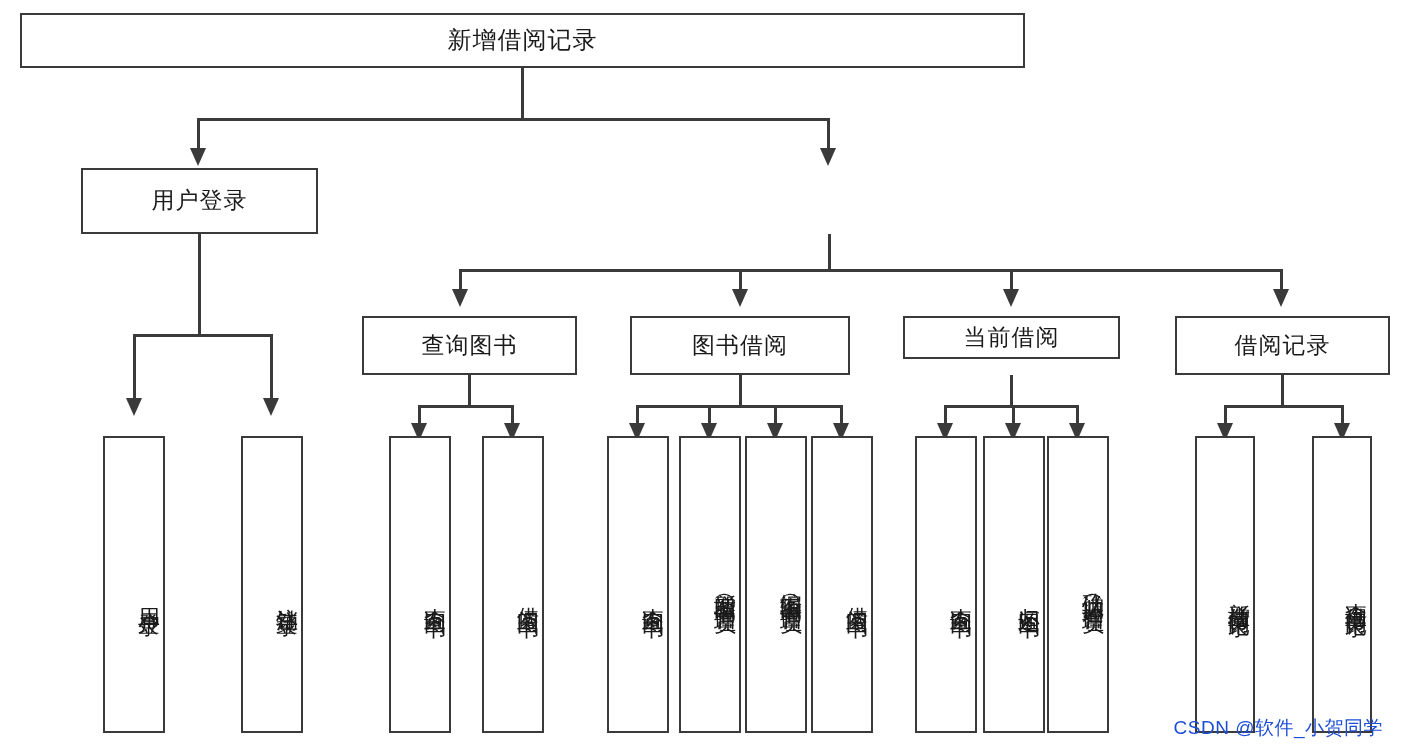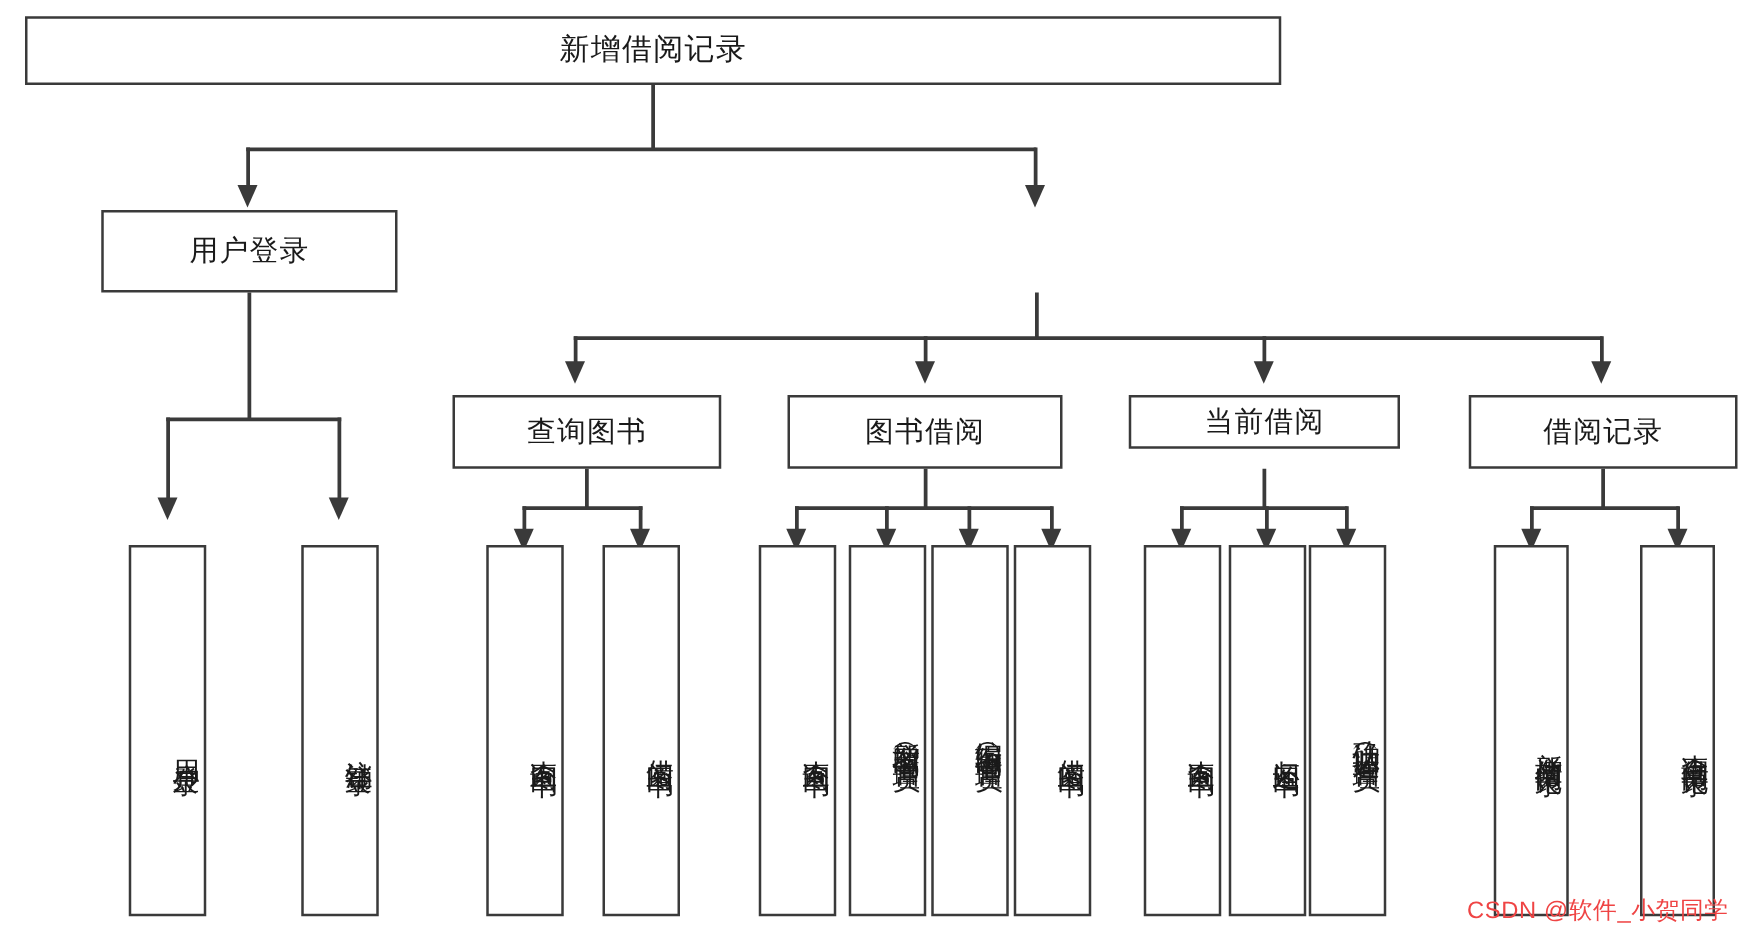--- a/index.html
+++ b/index.html
@@ -55,21 +55,21 @@
     height: 0;
     border-left: 8px solid transparent;
     border-right: 8px solid transparent;
     border-top: 18px solid #3a3a3a;
   }
   #watermark {
     position: absolute;
     right: 22px;
     bottom: 6px;
     font-size: 19px;
-    color: #ef4444;
+    color: #1d4ed8;
     white-space: nowrap;
     letter-spacing: 0.5px;
   }
 </style>
 </head>
 <body>
 
 <div id="canvas">
 
   <div class="node horiz" id="root-node" style="left:20px; top:13px; width:1005px; height:55px;">新增借阅记录</div>

